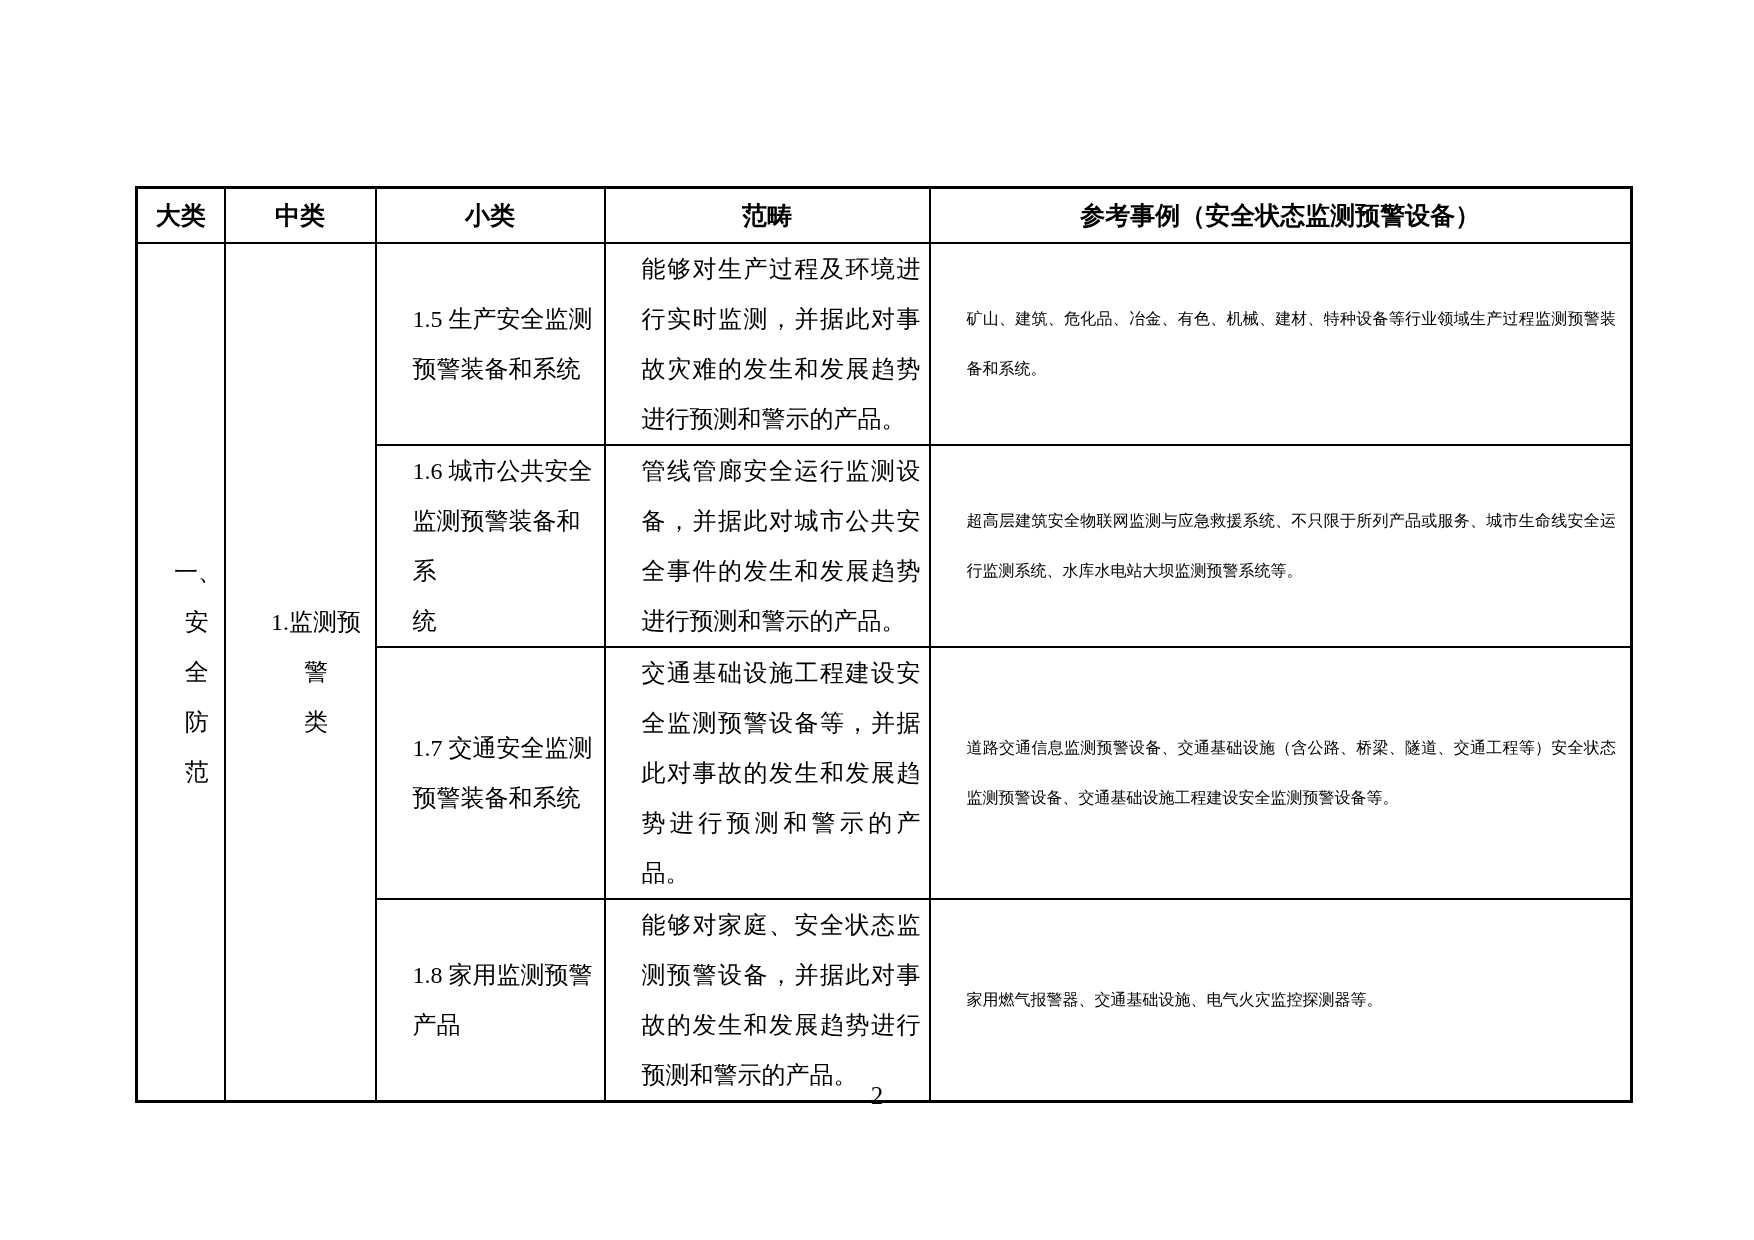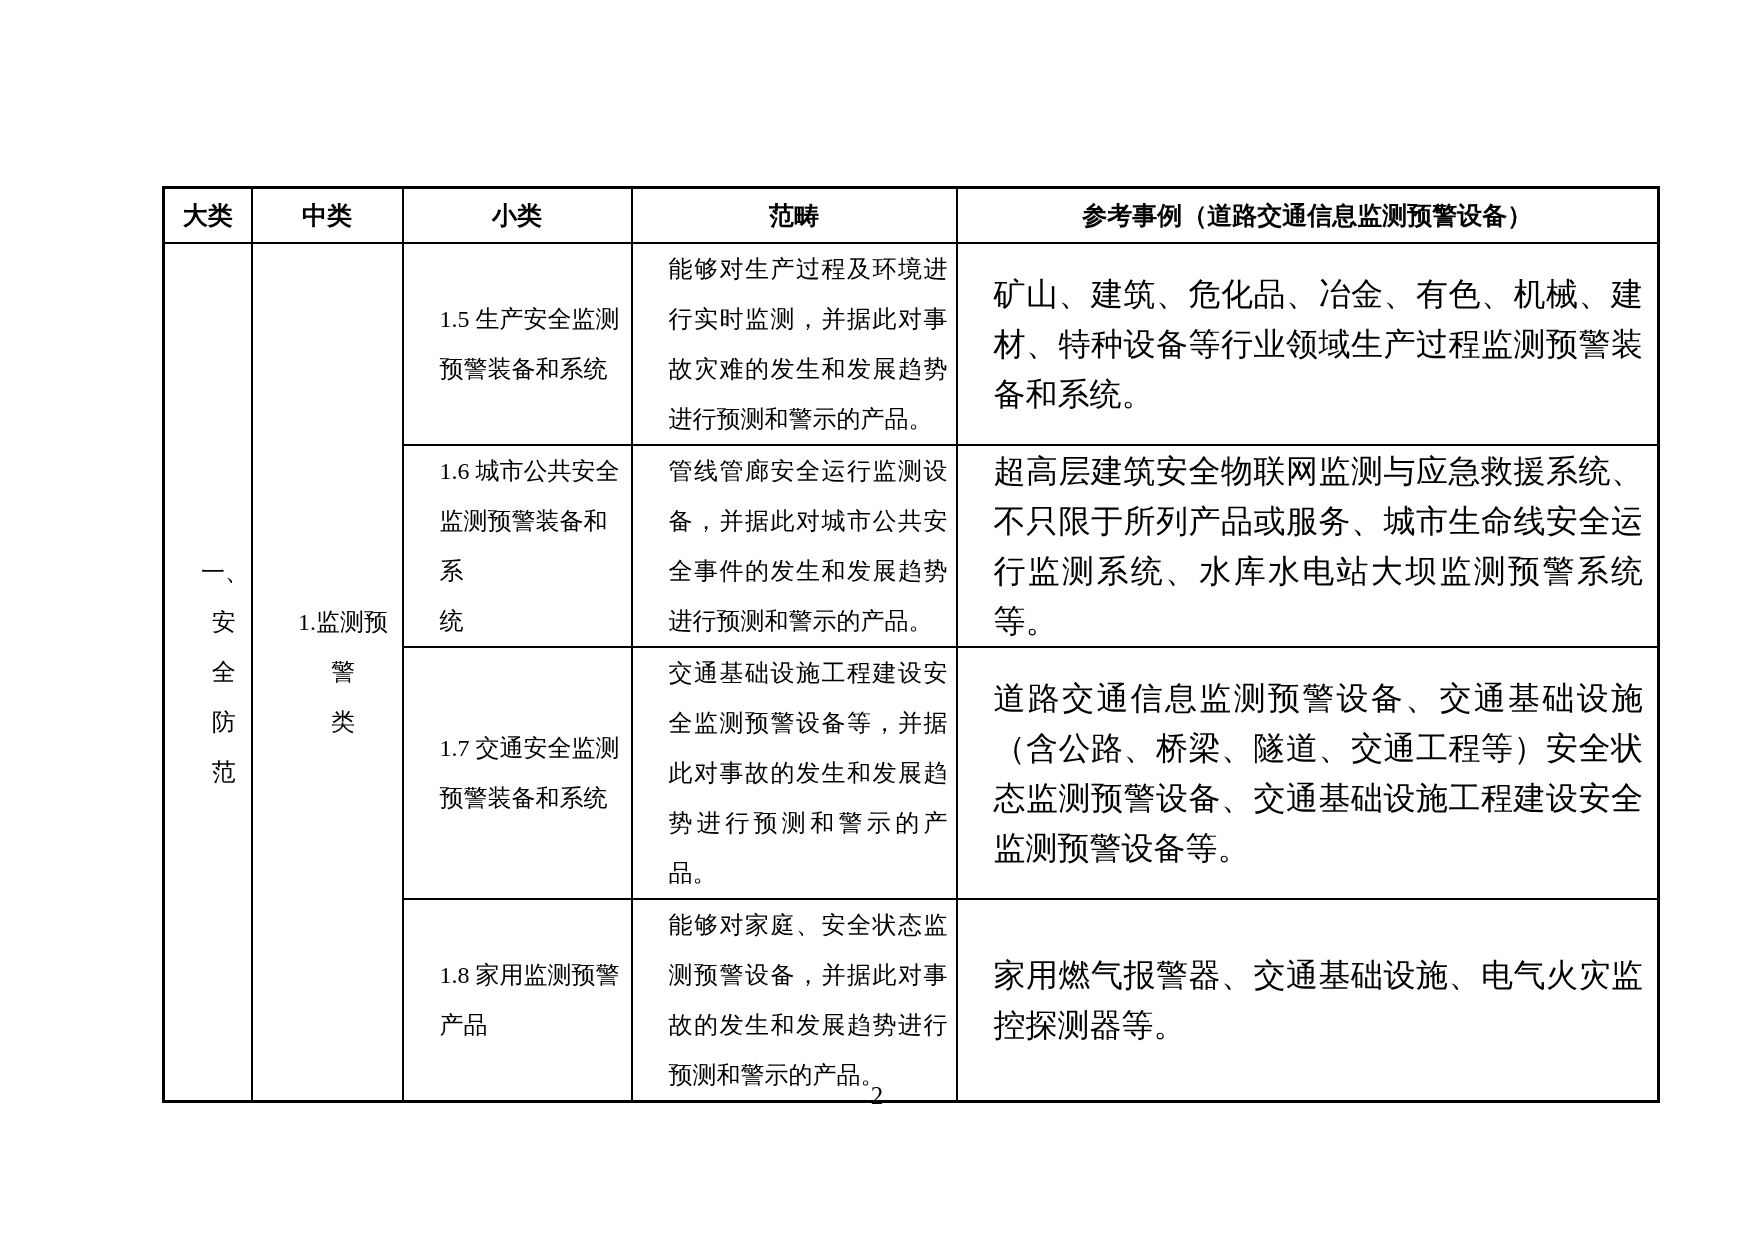--- a/index.html
+++ b/index.html
@@ -13,21 +13,20 @@
     font-family: "Liberation Serif", "DejaVu Serif", serif;
   }
   table.doc-table {
     position: absolute;
     left: 135px;
     top: 186px;
     width: 1495px;
     border-collapse: collapse;
     table-layout: fixed;
     border: 3px solid #000000;
-    margin-left: 27px;
   }
   .doc-table th, .doc-table td {
     border: 2px solid #000000;
     color: #000000;
     overflow: hidden;
     padding-left: 36px;
   }
   .doc-table th {
     font-size: 25px;
     font-weight: bold;
@@ -54,21 +53,21 @@
     text-justify: inter-character;
     vertical-align: middle;
     font-size: 24px;
     line-height: 50px;
     padding: 0 8px;
   }
   .examples-cell {
     text-align: justify;
     text-justify: inter-character;
     vertical-align: middle;
-    font-size: 32px;
+    font-size: 16px;
     line-height: 50px;
     padding: 0 14px;
   }
   .page-number {
     position: absolute;
     left: 0;
     top: 1082px;
     width: 1754px;
     text-align: center;
     font-size: 25px;
@@ -88,21 +87,21 @@
       <col style="width:325px">
       <col style="width:702px">
     </colgroup>
 
     <tbody>
         <tr style="height:55px">
       <th>大类</th>
       <th>中类</th>
       <th>小类</th>
       <th>范畴</th>
-      <th>参考事例（道路交通信息监测预警设备）</th>
+      <th>参考事例（安全状态监测预警设备）</th>
     </tr>
 
     <tr style="height:202px">
       <td class="major-cell" rowspan="4">一、<br>安全<br>防范</td>
       <td class="middle-cell" rowspan="4">1.监测预警<br>类</td>
       <td class="sub-cell">1.5 生产安全监测<br>预警装备和系统</td>
       <td class="scope-cell">能够对生产过程及环境进行实时监测，并据此对事故灾难的发生和发展趋势进行预测和警示的产品。</td>
       <td class="examples-cell">矿山、建筑、危化品、冶金、有色、机械、建材、特种设备等行业领域生产过程监测预警装备和系统。</td>
     </tr>
 

